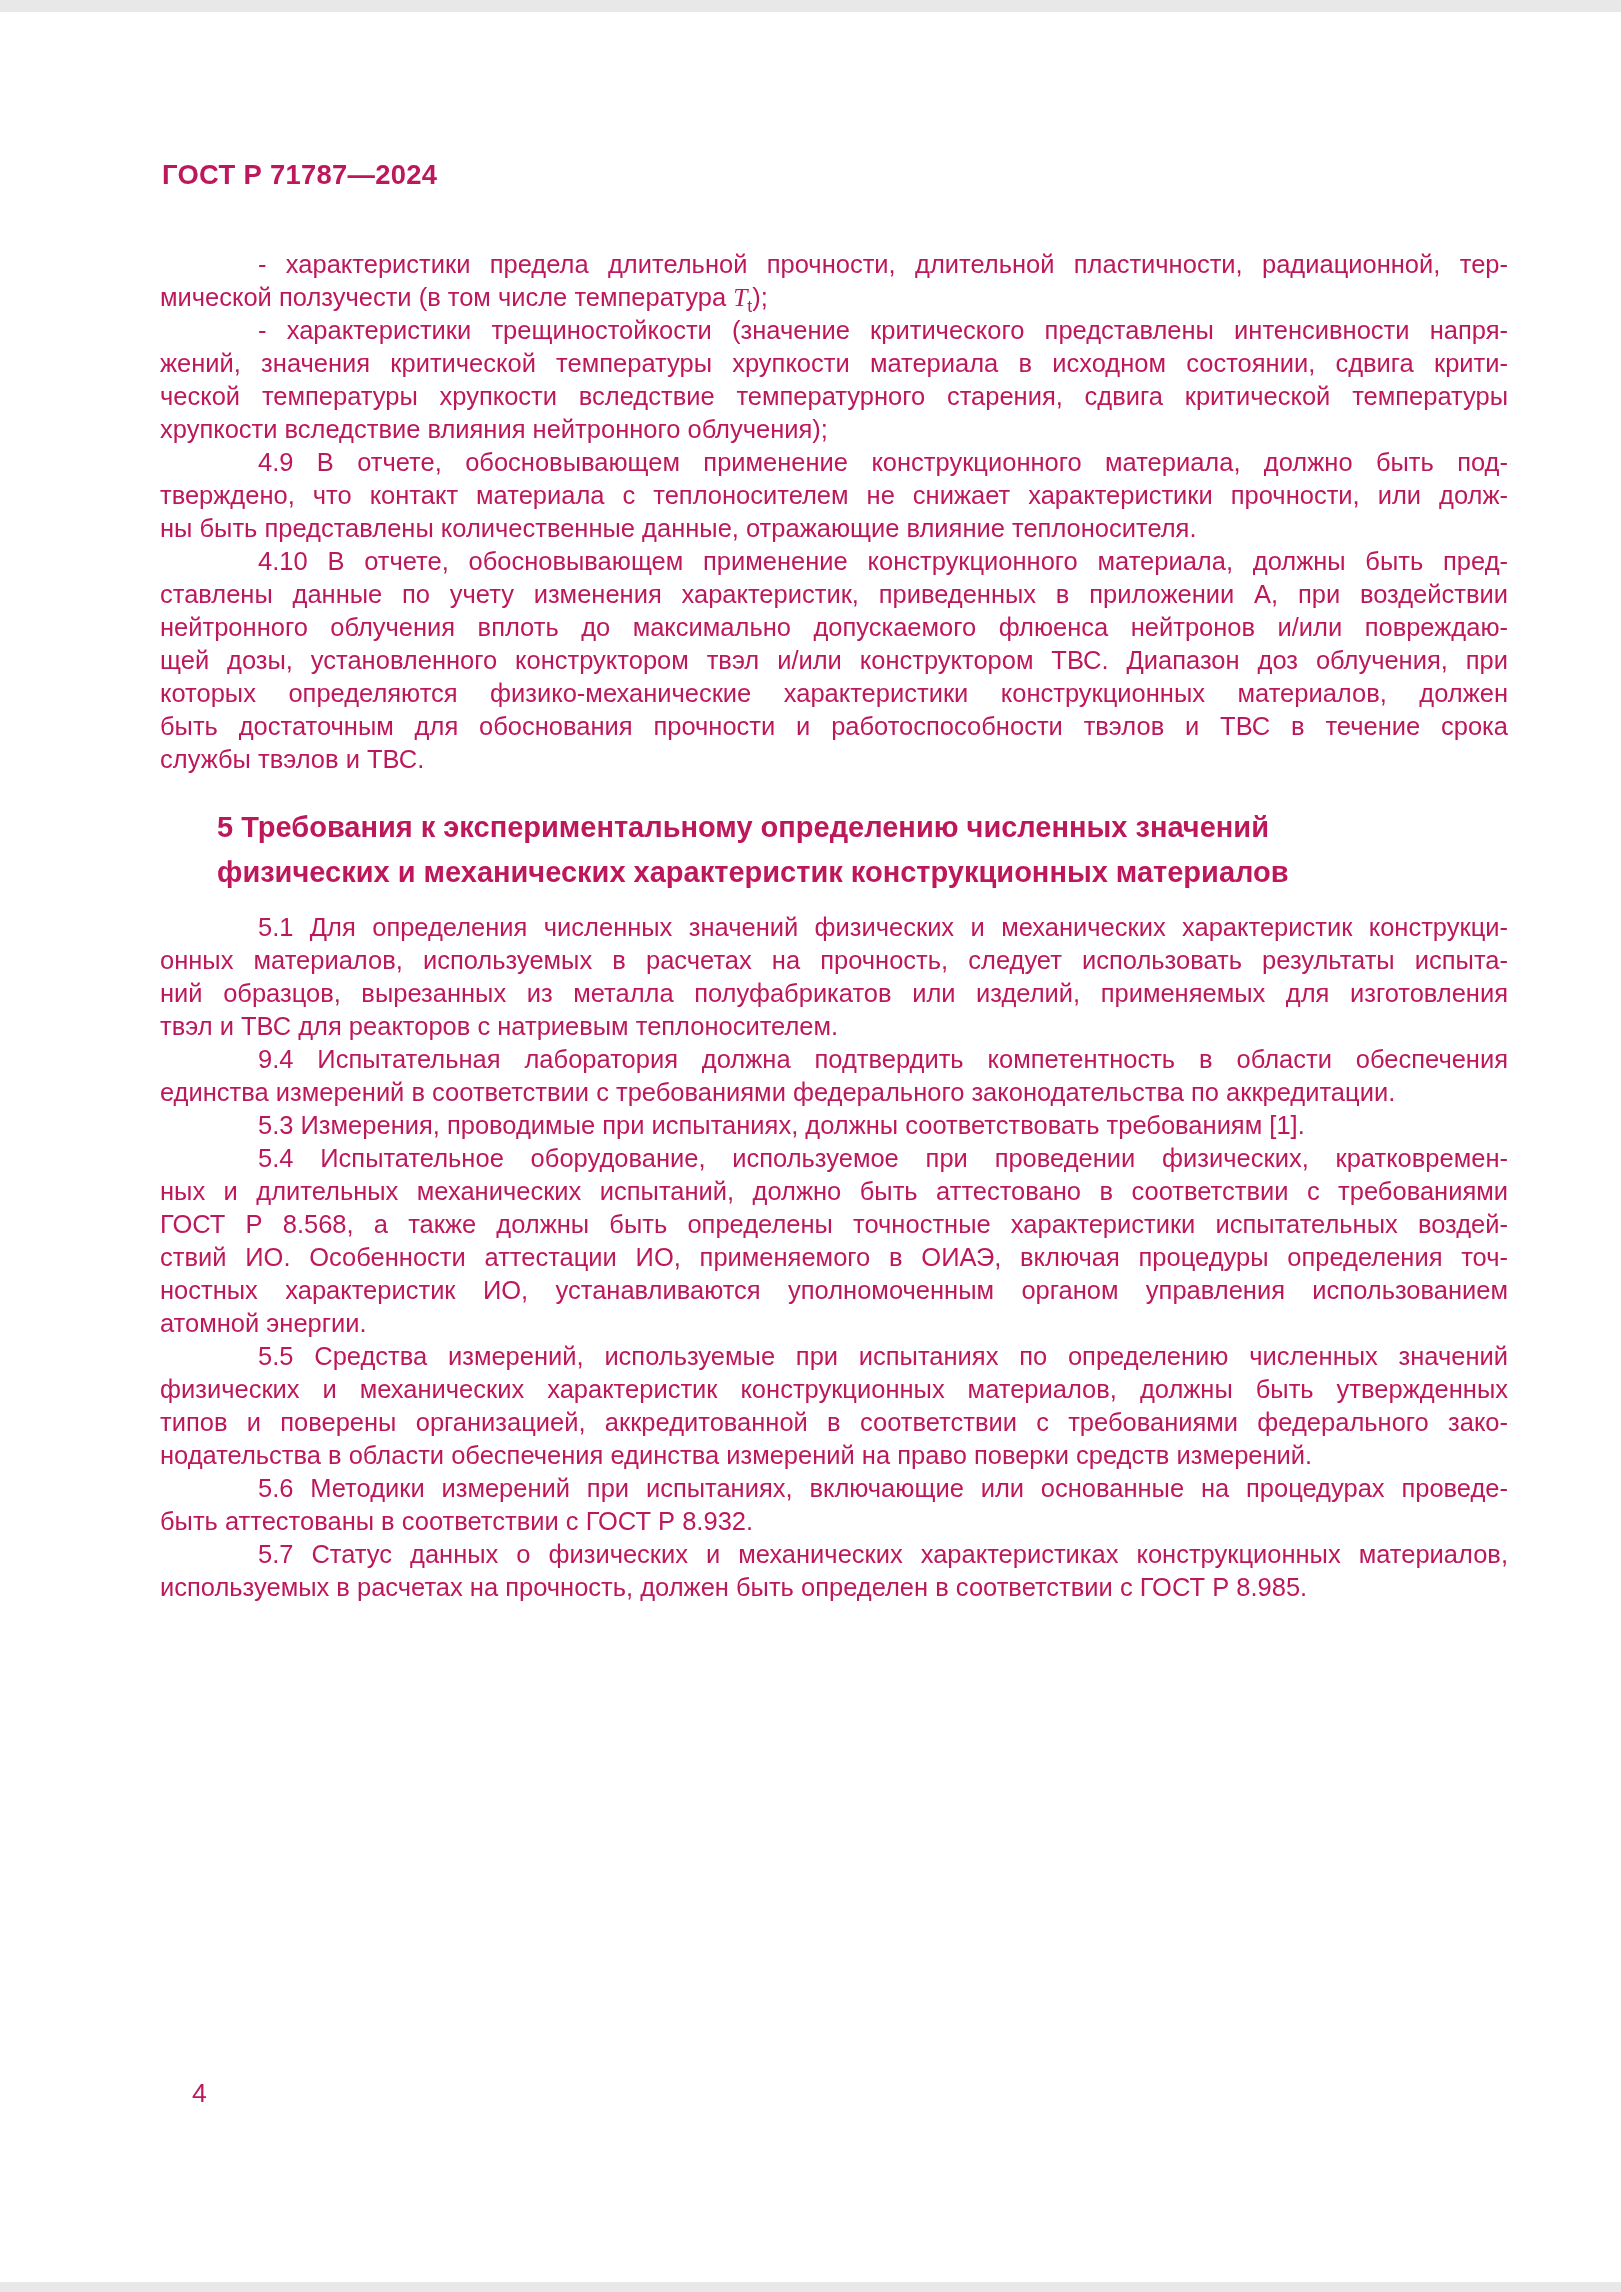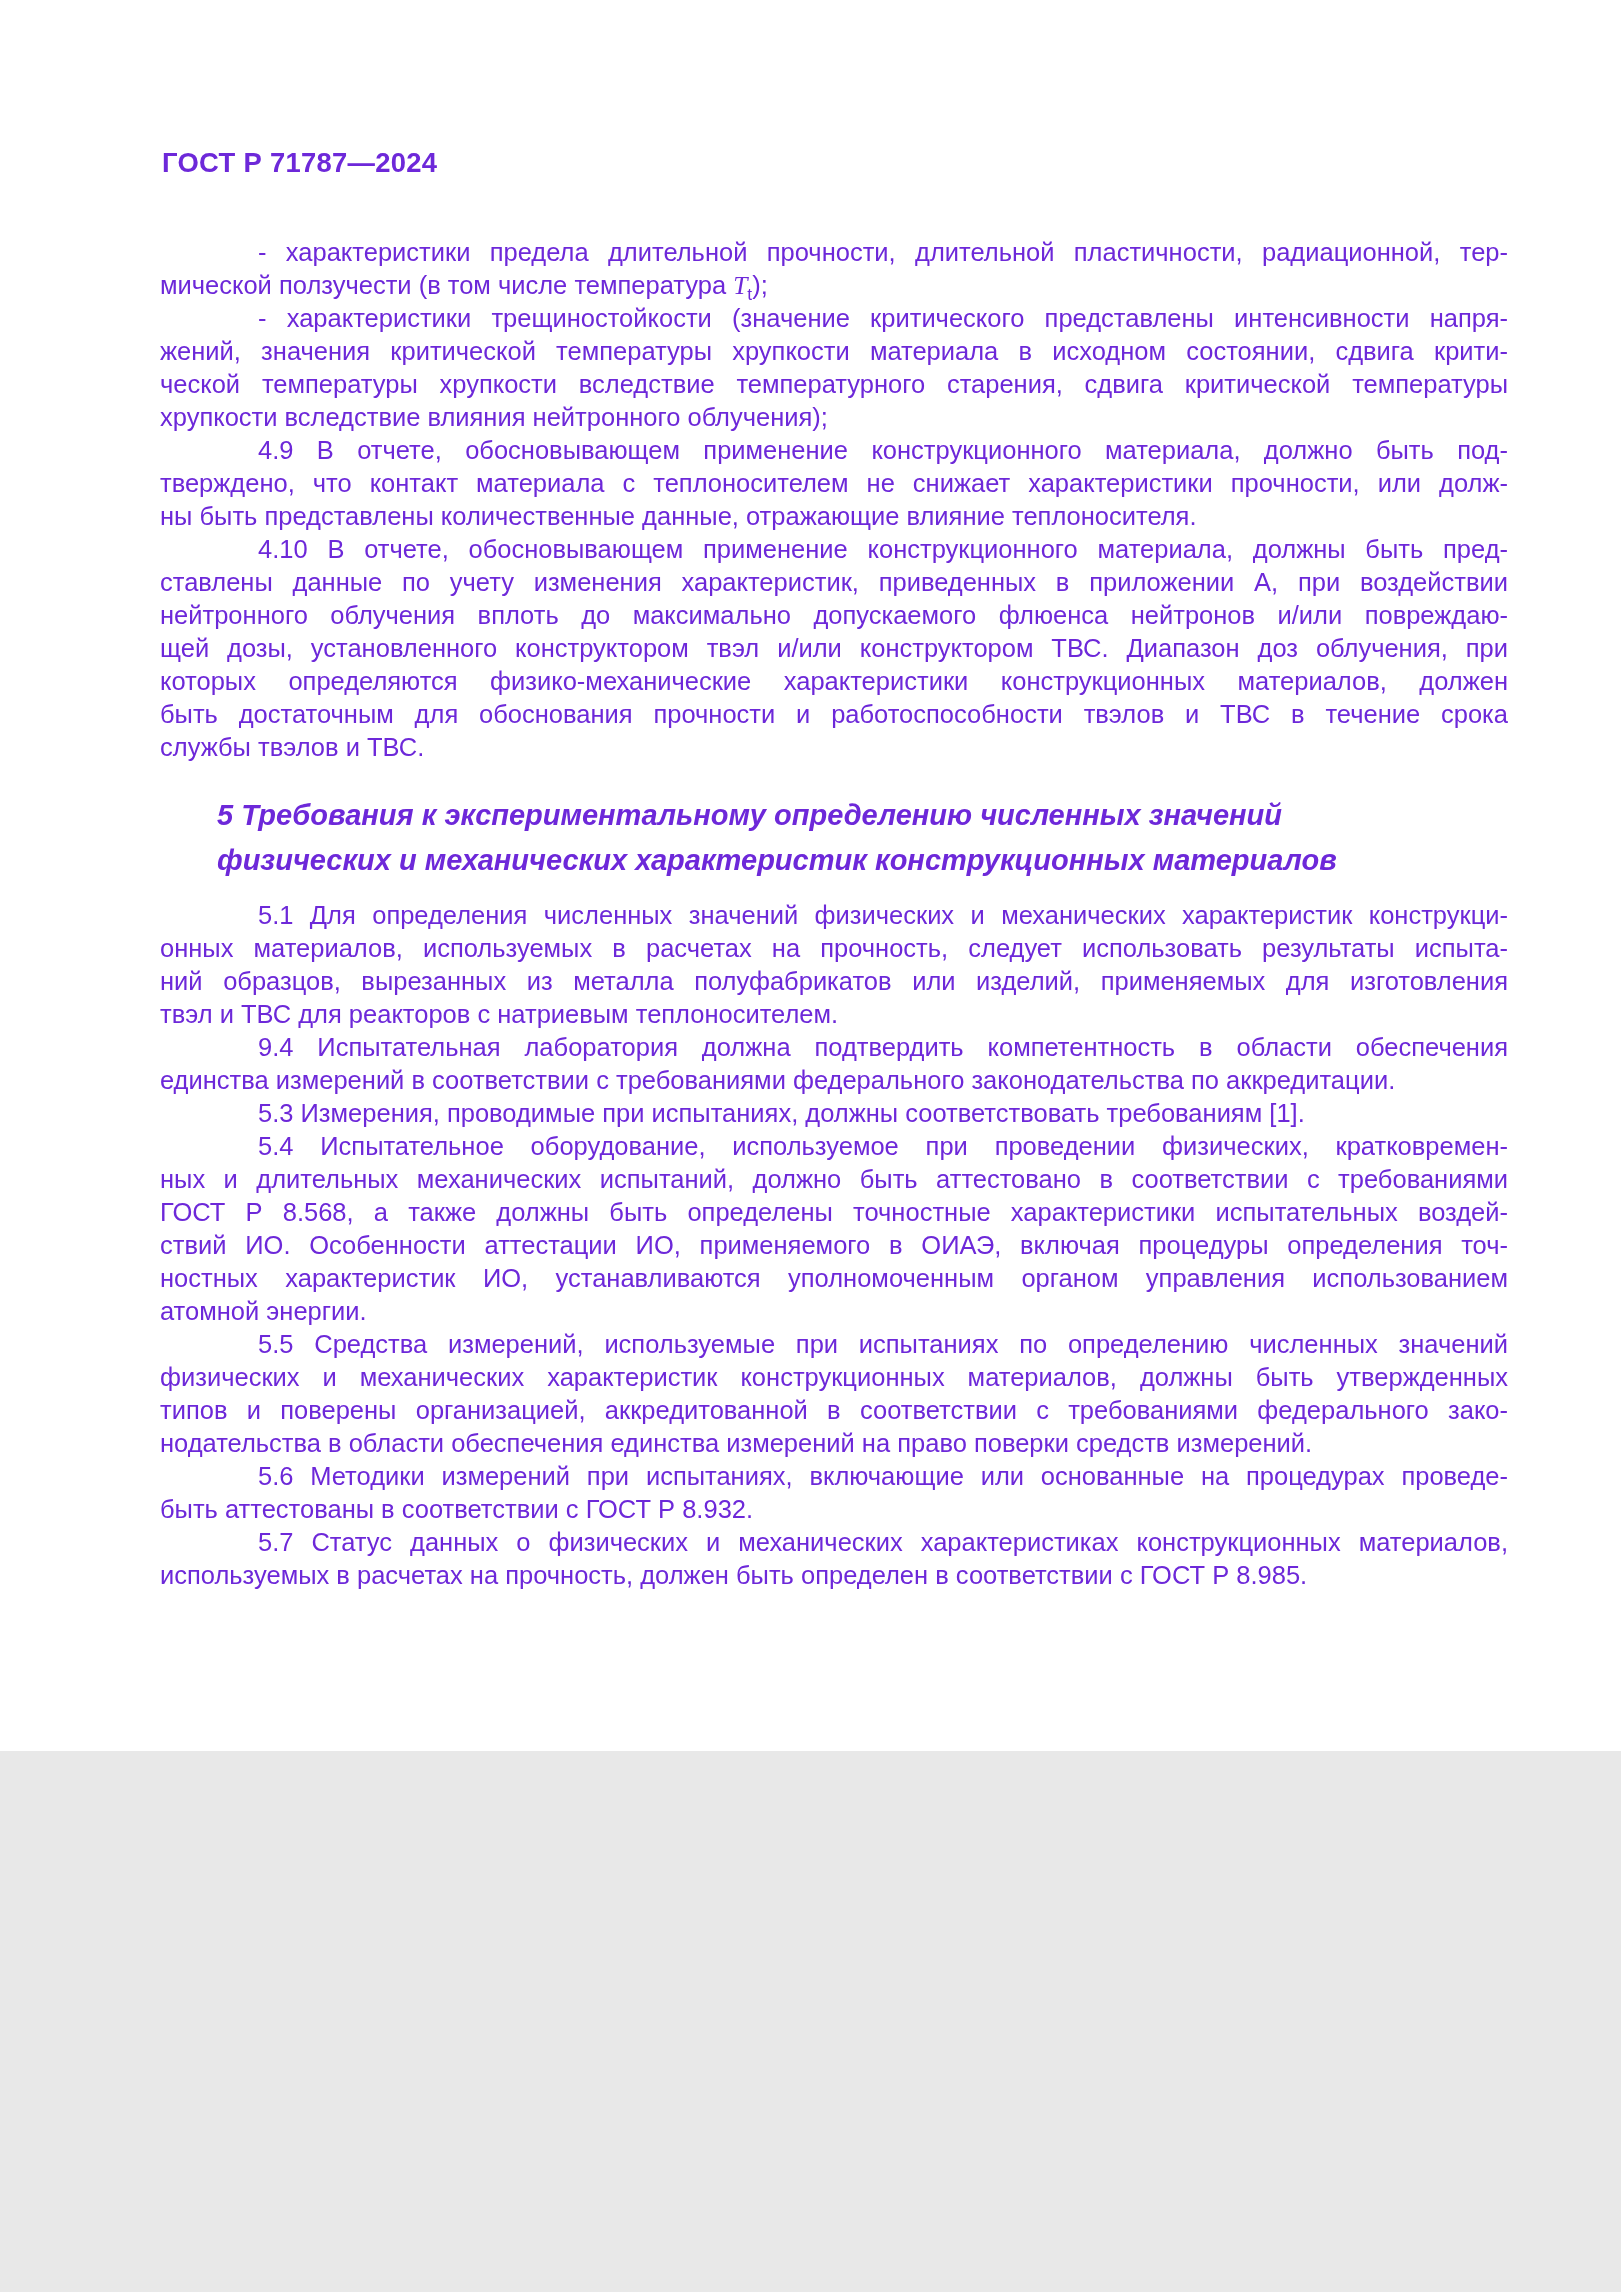--- a/index.html
+++ b/index.html
@@ -1,21 +1,21 @@
 <!DOCTYPE html>
 <html><head>
 <meta charset="utf-8">
 <style>
   html,body { margin:0; padding:0; background:#e8e8e8; }
   .page {
     position:relative;
-    width:1621px; height:1751px;
-    margin:0 auto;
+    width:1621px; height:2270px;
+    margin:12px auto;
     background:#ffffff;
-    color:#6d28d9;
+    color:#be185d;
     font-family:"Liberation Sans", sans-serif;
     overflow:hidden;
   }
   .doc-header {
     position:absolute;
     left:162px; top:147px;
     font-size:27.4px;
     font-weight:bold;
     letter-spacing:0.3px;
     white-space:nowrap;
@@ -36,21 +36,20 @@
     text-align-last:justify;
   }
   .para .line.first {
     text-indent:98px;
   }
   .heading {
     margin:29px 0 15.7px 57px;
     font-size:29px;
     font-weight:bold;
     line-height:45px;
-    font-style:italic;
   }
   .heading .line { height:45px; overflow:hidden; }
   .doc-body i { font-style:italic; font-family:"Liberation Serif", serif; }
   .doc-body sub { font-size:0.68em; }
   .page-number {
     position:absolute;
     left:192px; top:2066px;
     font-size:26.5px;
   }
 </style>

